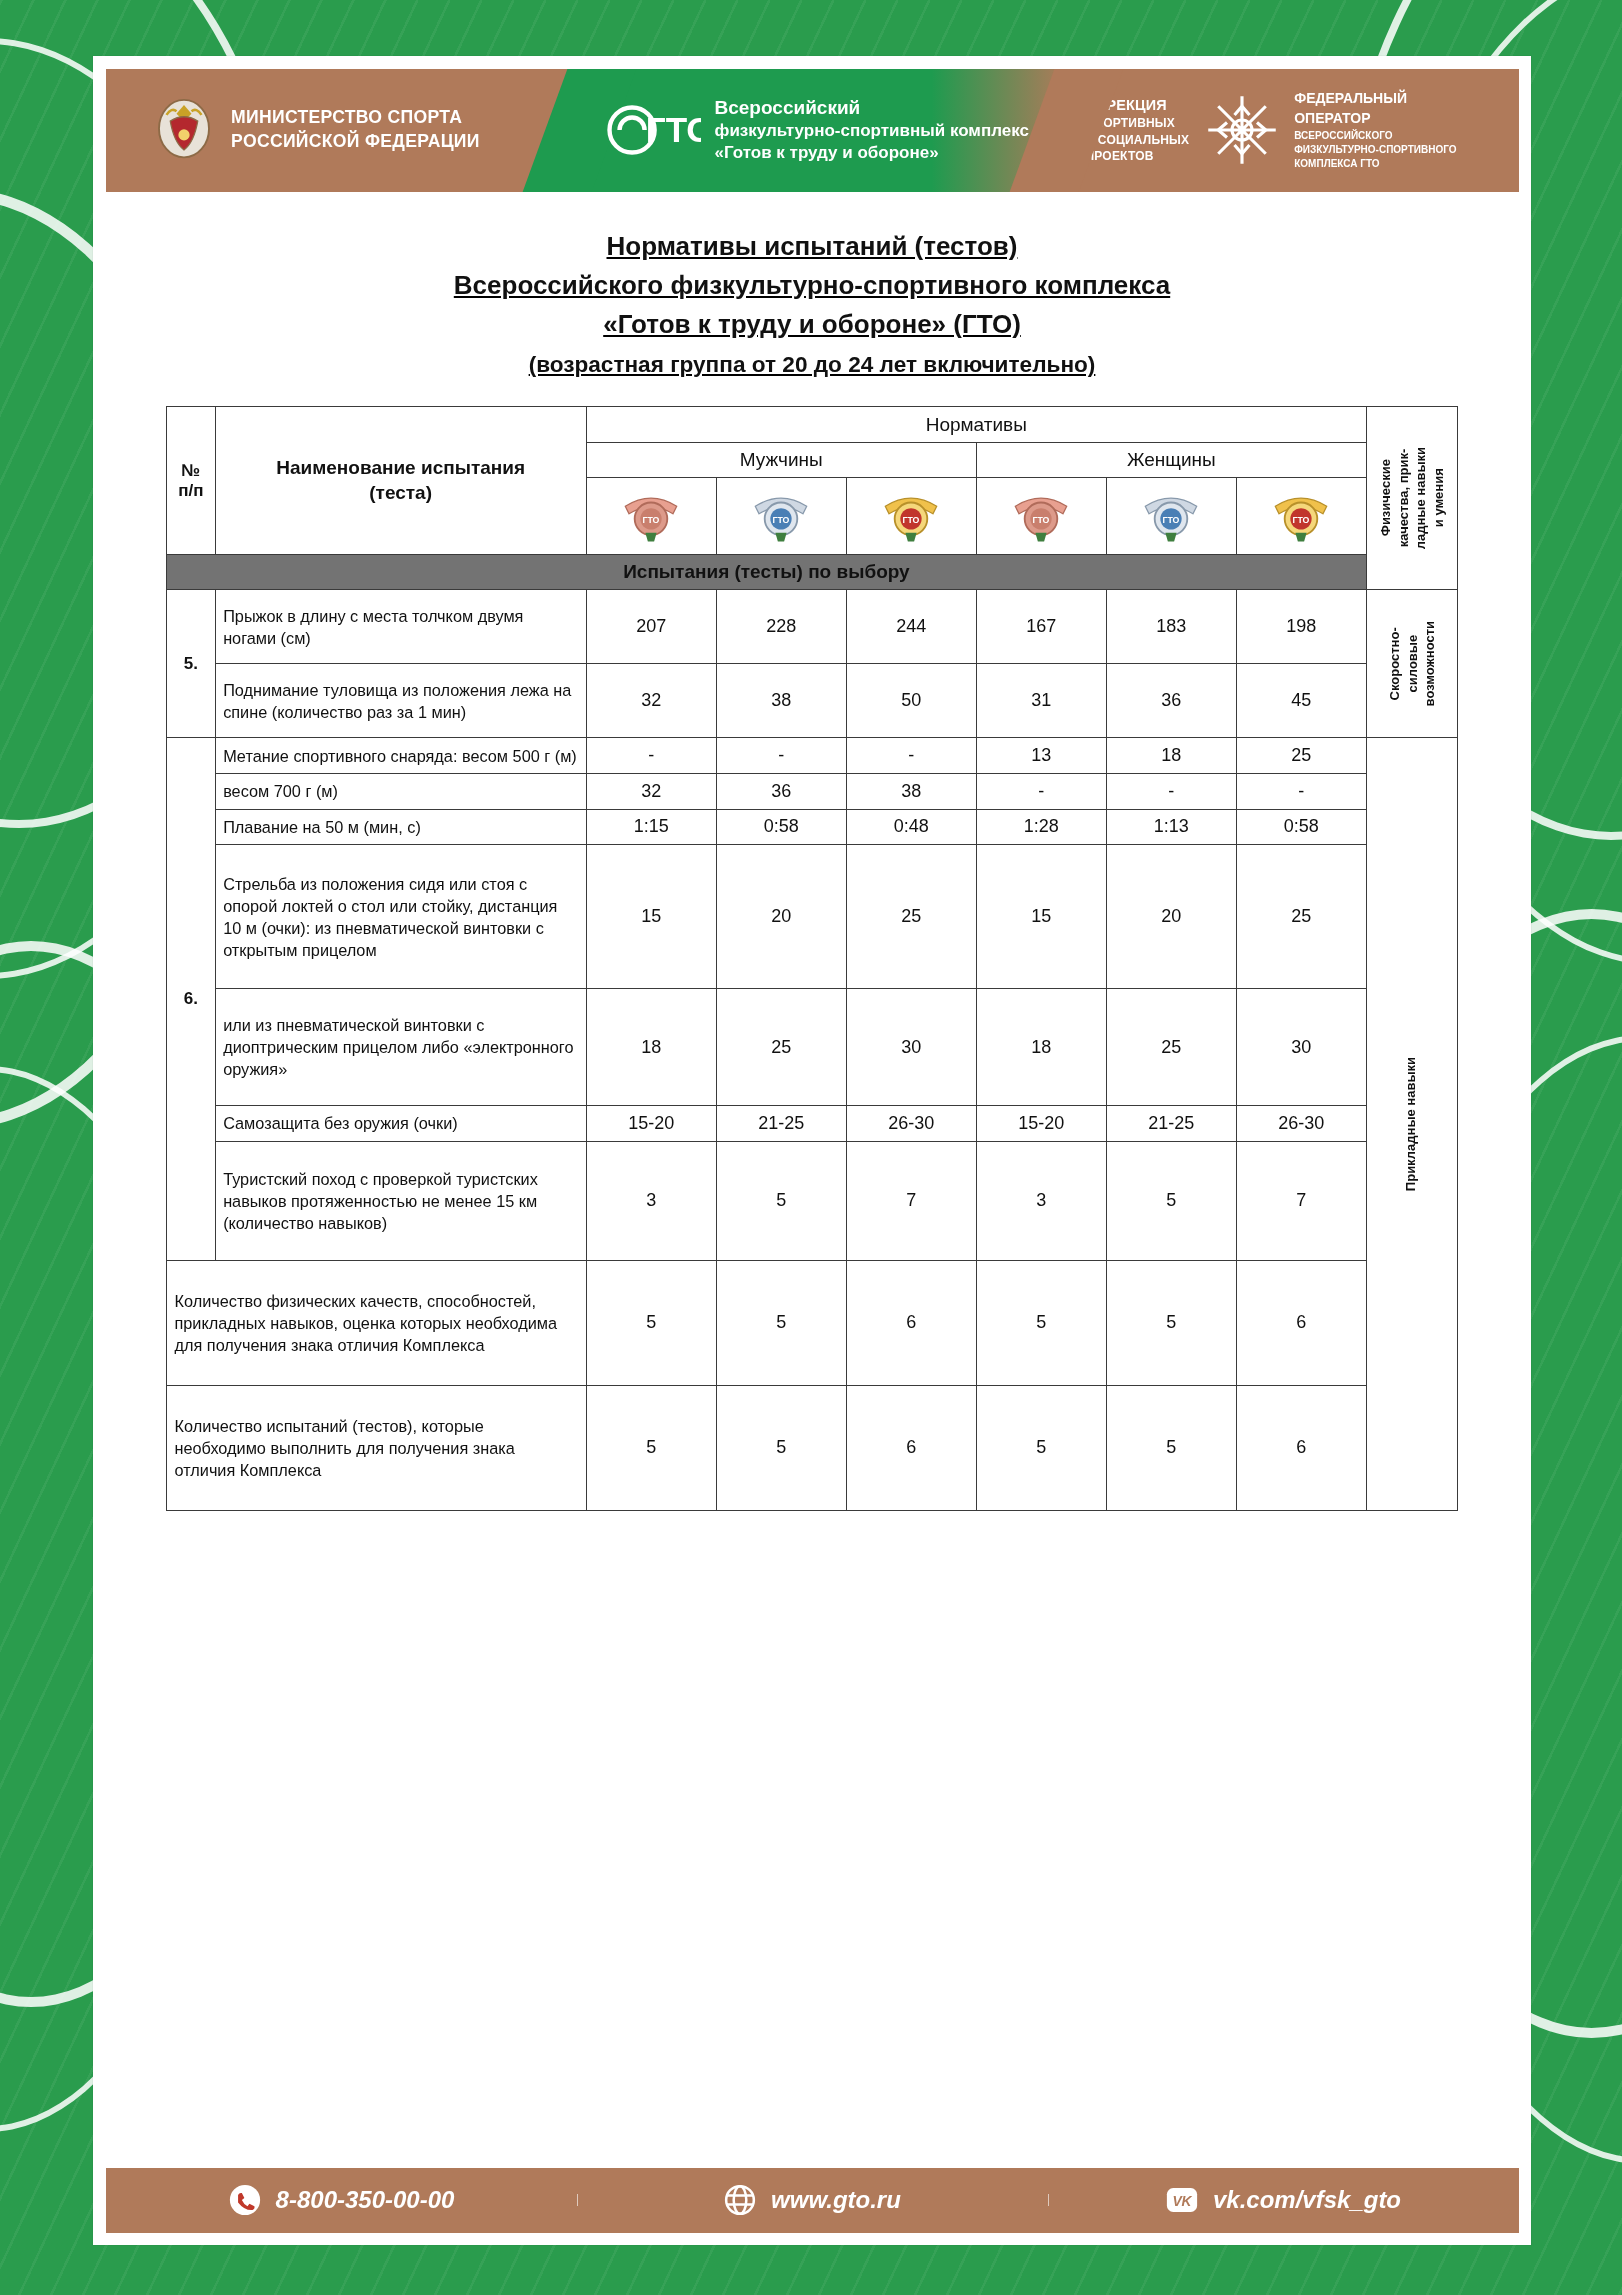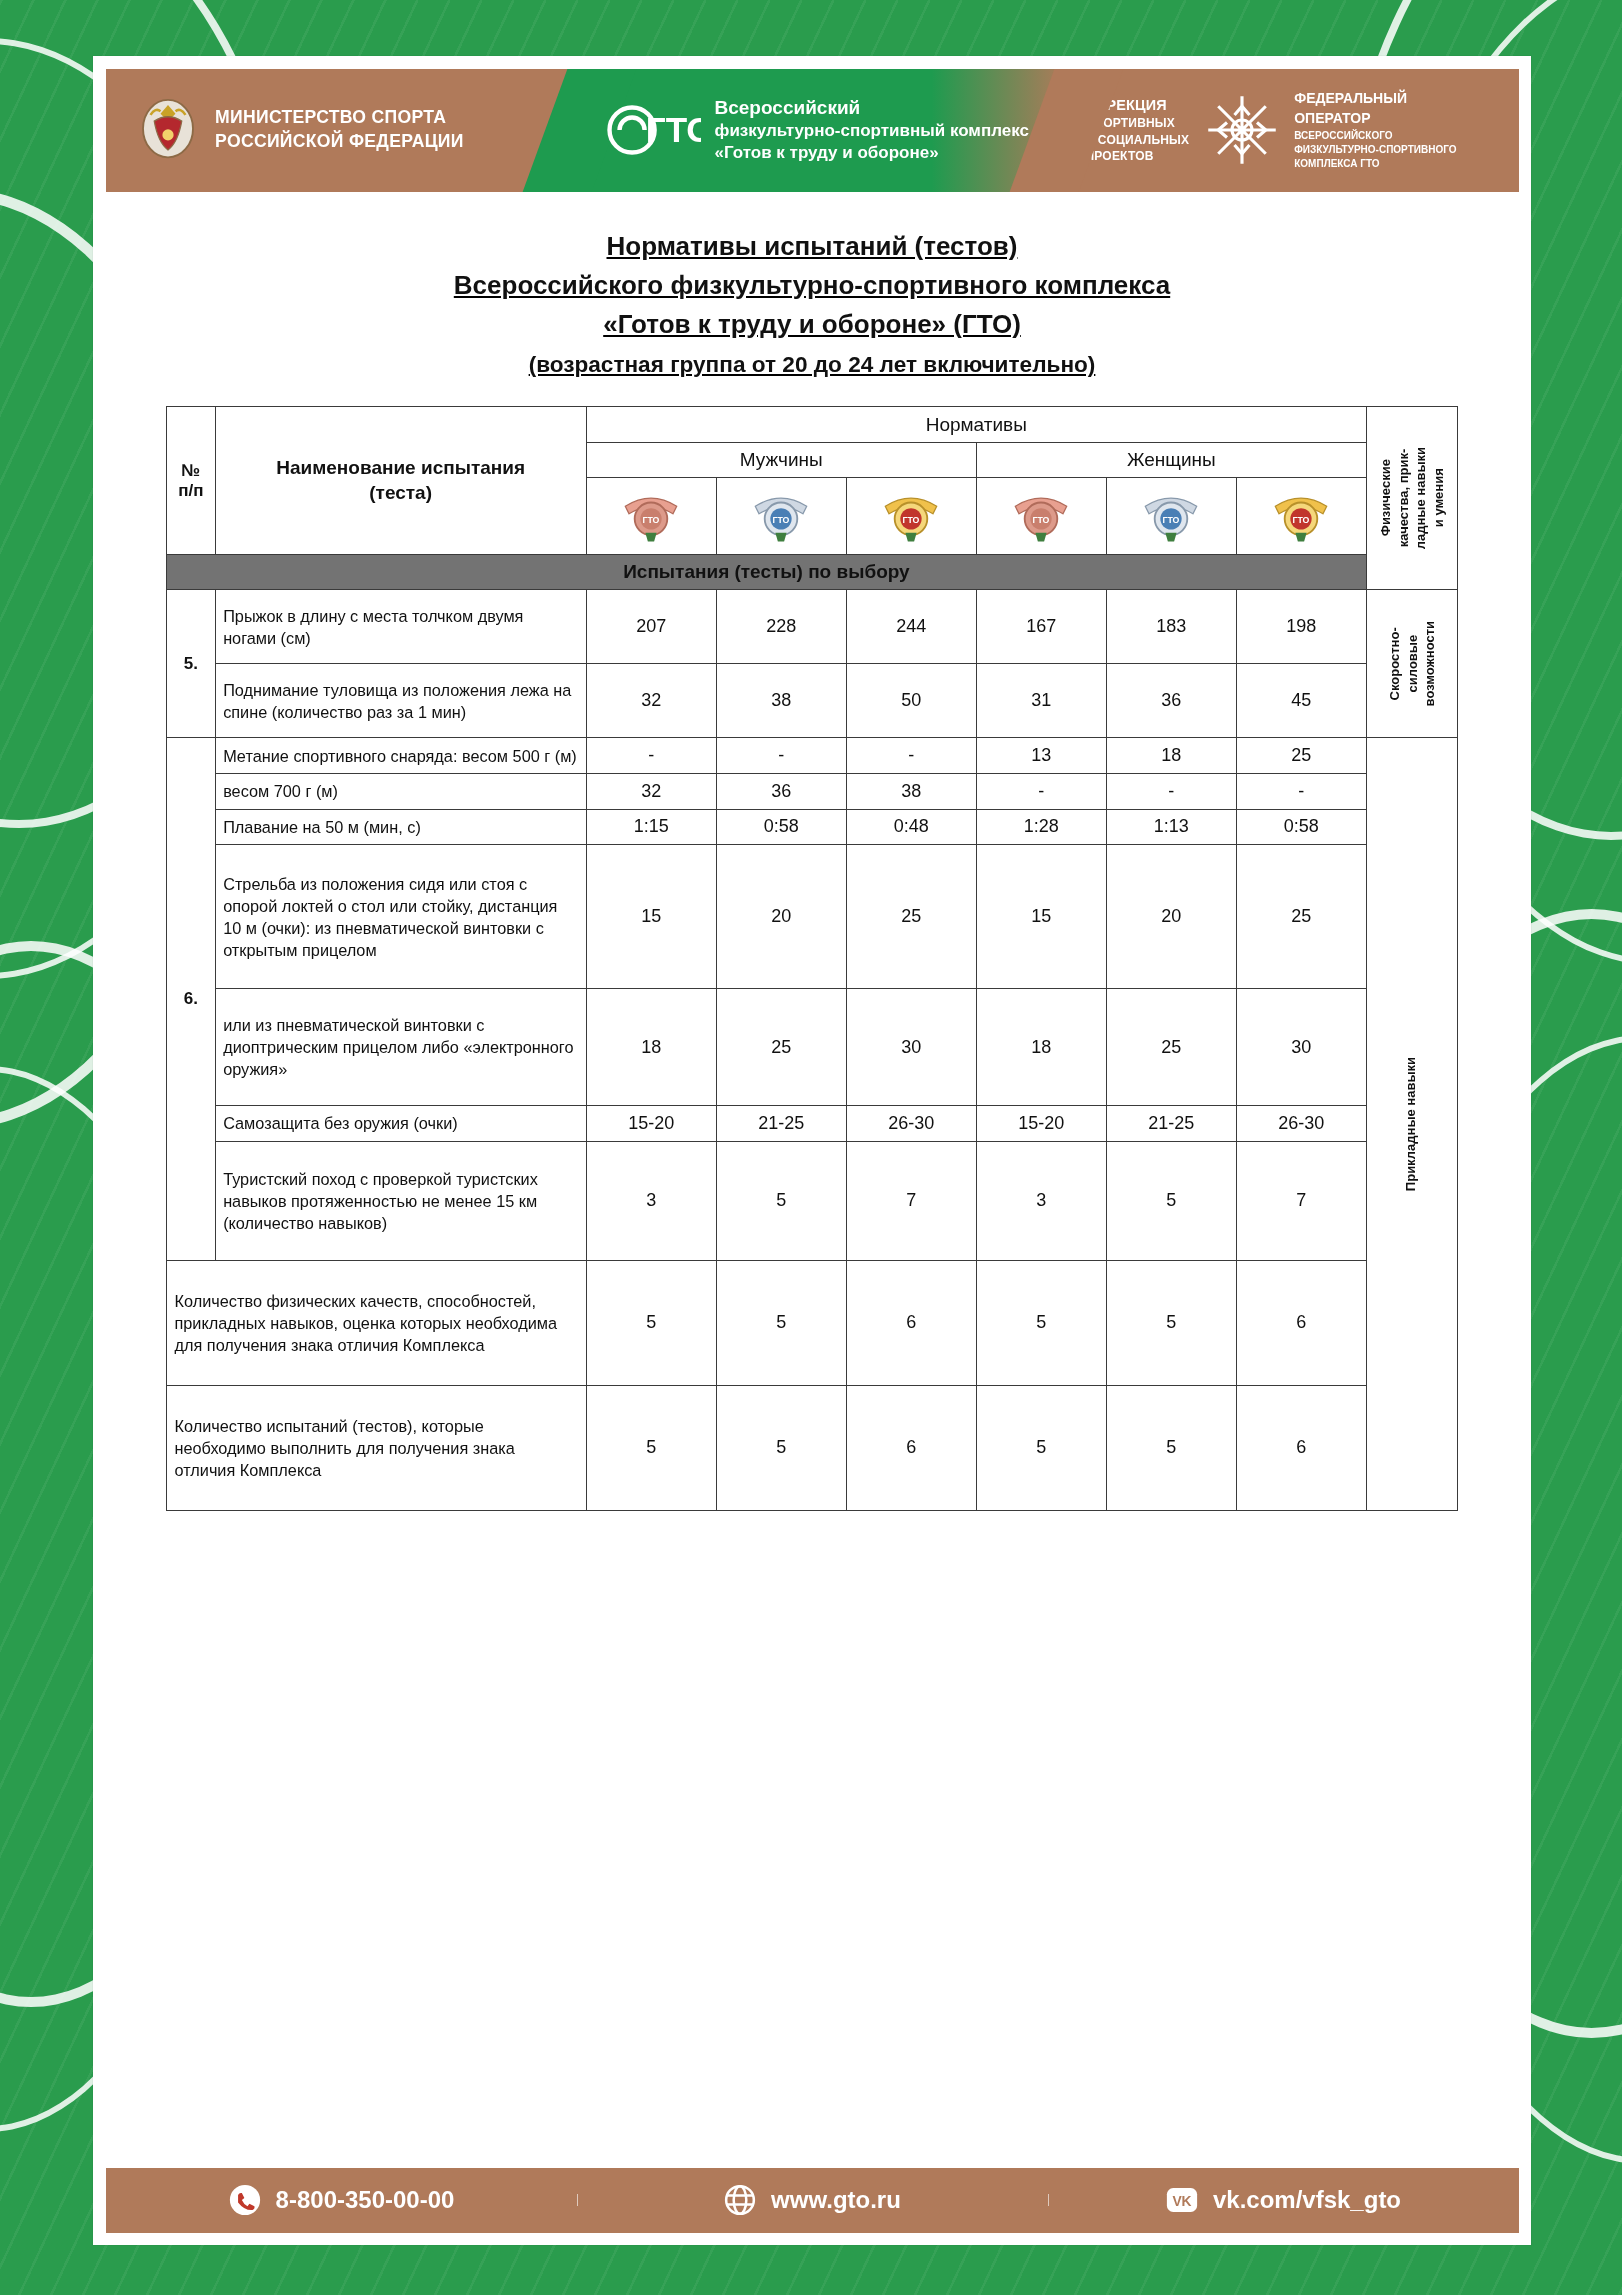--- a/index.html
+++ b/index.html
@@ -45,21 +45,21 @@
   
   .hdr {
     display:flex; align-items:stretch;
     height: 123px;
     background: #b07a5a;
     margin: 12.5px 12.5px 0 12.5px;
   }
   .hdr-left {
     flex: 0 0 477px;
     display:flex; align-items:center; gap:17.6px;
-    padding-left: 32px;
+    padding-left: 48px;
     background:#b07a5a;
   }
   .emblem {
     width: 60px; height: 69px;
     position:relative;
     display:flex; align-items:center; justify-content:center;
   }
   .emblem svg { width:60px; height:69px; }
   .hdr-min-text {
     color:#fff; font-size: 17.6px; font-weight: bold; line-height:1.35;
@@ -155,21 +155,21 @@
 
   
   .footer {
     position:absolute;
     left: 12.5px; right: 12.5px; bottom: 12.5px;
     height: 65px;
     background:#b07a5a;
     display:flex; align-items:center;
   }
   .f-item { flex:1 1 0; display:flex; align-items:center; justify-content:center; gap:14px;
-            color:#fff; font-size:24px; font-weight:bold; position:relative; }
+            color:#fff; font-size:24px; font-weight:bold; font-style:italic; position:relative; }
   .f-item + .f-item::before {
     content:""; position:absolute; left:0; top:11.3px; bottom:11.3px; width:1.9px; background:rgba(255,255,255,.6);
   }
   .f-ico { width:34px; height:34px; display:inline-block; }
 </style>
 </head>
 <body>
 
 <div class="bg">
   <div class="bg-swoosh sw1"></div>

